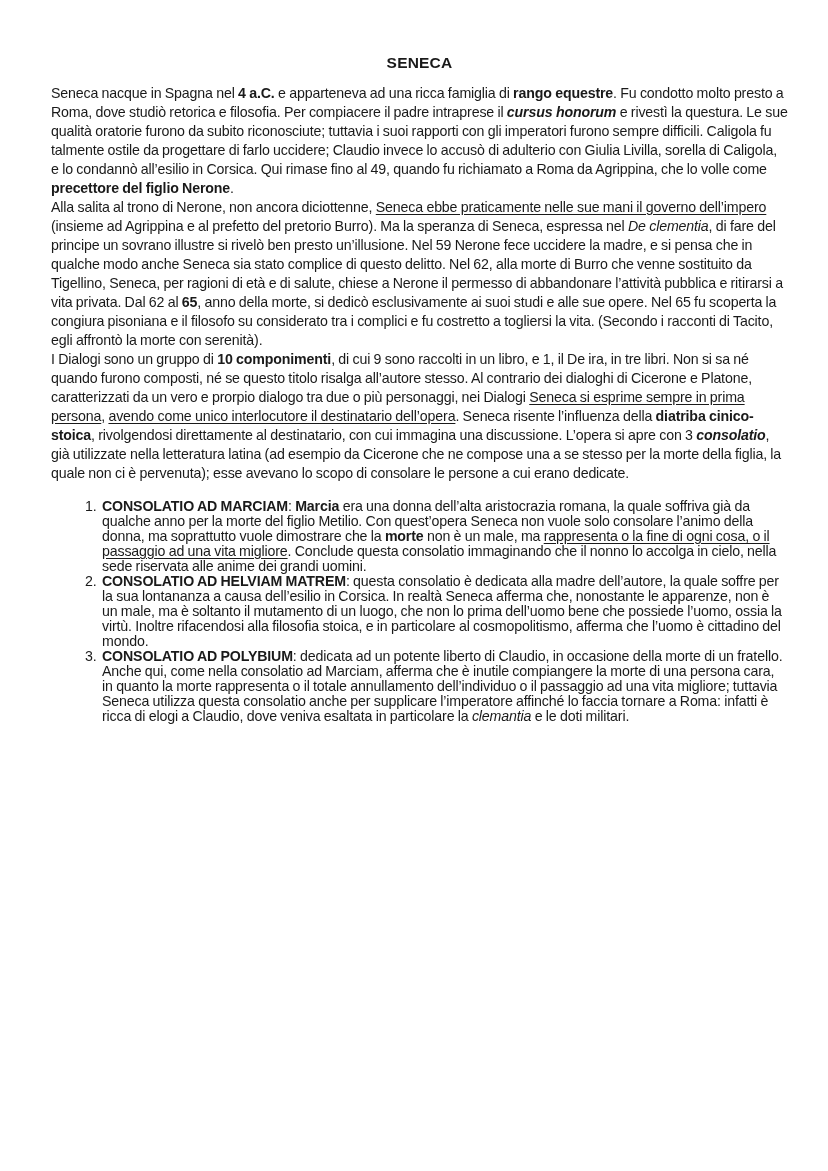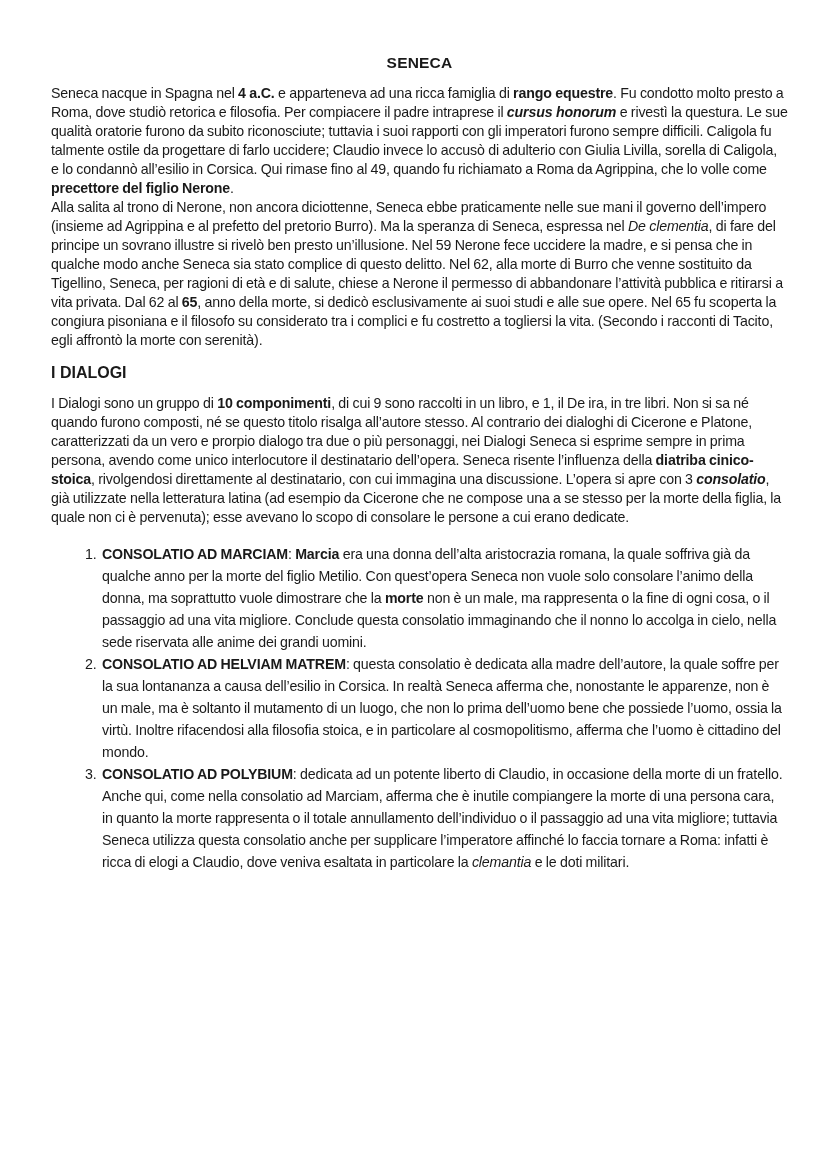--- a/index.html
+++ b/index.html
@@ -40,43 +40,42 @@
     .h2 {
       font-weight: bold;
       font-size: 16px;
       margin: 12px 0 10px 0;
       line-height: 22px;
     }
     ol.list {
       margin: 16px 0 0 0;
       padding: 0 0 0 49px;
       font-size: 14.2px;
-      line-height: 22px;
+      line-height: 15px;
       letter-spacing: -0.15px;
       word-spacing: -0.4px;
     }
     ol.list li {
       padding-left: 2px;
     }
     b { font-weight: bold; }
-    .u { text-underline-offset: 2px; }
+    .u { text-decoration: underline; text-underline-offset: 2px; }
     .i { font-style: italic; }
   </style>
 </head>
 <body>
 
 <div class="page">
 
   <div class="title">SENECA</div>
 
   <p class="para"><span>Seneca nacque in Spagna nel </span><b>4 a.C.</b><span> e apparteneva ad una ricca famiglia di </span><b>rango equestre</b><span>. Fu condotto molto presto a Roma, dove studiò retorica e filosofia. Per compiacere il padre intraprese il </span><b class="i">cursus honorum</b><span> e rivestì la questura. Le sue qualità oratorie furono da subito riconosciute; tuttavia i suoi rapporti con gli imperatori furono sempre difficili. Caligola fu talmente ostile da progettare di farlo uccidere; Claudio invece lo accusò di adulterio con Giulia Livilla, sorella di Caligola, e lo condannò all’esilio in Corsica. Qui rimase fino al 49, quando fu richiamato a Roma da Agrippina, che lo volle come </span><b>precettore del figlio Nerone</b><span>.</span></p>
 
   <p class="para"><span>Alla salita al trono di Nerone, non ancora diciottenne, </span><span class="u">Seneca ebbe praticamente nelle sue mani il governo dell’impero</span><span> (insieme ad Agrippina e al prefetto del pretorio Burro). Ma la speranza di Seneca, espressa nel </span><span class="i">De clementia</span><span>, di fare del principe un sovrano illustre si rivelò ben presto un’illusione. Nel 59 Nerone fece uccidere la madre, e si pensa che in qualche modo anche Seneca sia stato complice di questo delitto. Nel 62, alla morte di Burro che venne sostituito da Tigellino, Seneca, per ragioni di età e di salute, chiese a Nerone il permesso di abbandonare l’attività pubblica e ritirarsi a vita privata. Dal 62 al </span><b>65</b><span>, anno della morte, si dedicò esclusivamente ai suoi studi e alle sue opere. Nel 65 fu scoperta la congiura pisoniana e il filosofo su considerato tra i complici e fu costretto a togliersi la vita. (Secondo i racconti di Tacito, egli affrontò la morte con serenità).</span></p>
 
-  <div class="h2">I DIALOGI</div>
 
   <p class="para"><span>I Dialogi sono un gruppo di </span><b>10 componimenti</b><span>, di cui 9 sono raccolti in un libro, e 1, il De ira, in tre libri. Non si sa né quando furono composti, né se questo titolo risalga all’autore stesso. Al contrario dei dialoghi di Cicerone e Platone, caratterizzati da un vero e prorpio dialogo tra due o più personaggi, nei Dialogi </span><span class="u">Seneca si esprime sempre in prima persona</span><span>, </span><span class="u">avendo come unico interlocutore il destinatario dell’opera</span><span>. Seneca risente l’influenza della </span><b>diatriba cinico-stoica</b><span>, rivolgendosi direttamente al destinatario, con cui immagina una discussione. L’opera si apre con 3 </span><b class="i">consolatio</b><span>, già utilizzate nella letteratura latina (ad esempio da Cicerone che ne compose una a se stesso per la morte della figlia, la quale non ci è pervenuta); esse avevano lo scopo di consolare le persone a cui erano dedicate.</span></p>
 
   <ol class="list">
     <li><b>CONSOLATIO AD MARCIAM</b><span>: </span><b>Marcia</b><span> era una donna dell’alta aristocrazia romana, la quale soffriva già da qualche anno per la morte del figlio Metilio. Con quest’opera Seneca non vuole solo consolare l’animo della donna, ma soprattutto vuole dimostrare che la </span><b>morte</b><span> non è un male, ma </span><span class="u">rappresenta o la fine di ogni cosa, o il passaggio ad una vita migliore</span><span>. Conclude questa consolatio immaginando che il nonno lo accolga in cielo, nella sede riservata alle anime dei grandi uomini.</span></li>
     <li><b>CONSOLATIO AD HELVIAM MATREM</b><span>: questa consolatio è dedicata alla madre dell’autore, la quale soffre per la sua lontananza a causa dell’esilio in Corsica. In realtà Seneca afferma che, nonostante le apparenze, non è un male, ma è soltanto il mutamento di un luogo, che non lo prima dell’uomo bene che possiede l’uomo, ossia la virtù. Inoltre rifacendosi alla filosofia stoica, e in particolare al cosmopolitismo, afferma che l’uomo è cittadino del mondo.</span></li>
     <li><b>CONSOLATIO AD POLYBIUM</b><span>: dedicata ad un potente liberto di Claudio, in occasione della morte di un fratello. Anche qui, come nella consolatio ad Marciam, afferma che è inutile compiangere la morte di una persona cara, in quanto la morte rappresenta o il totale annullamento dell’individuo o il passaggio ad una vita migliore; tuttavia Seneca utilizza questa consolatio anche per supplicare l’imperatore affinché lo faccia tornare a Roma: infatti è ricca di elogi a Claudio, dove veniva esaltata in particolare la </span><span class="i">clemantia</span><span> e le doti militari.</span></li>
   </ol>
 
 </div>

